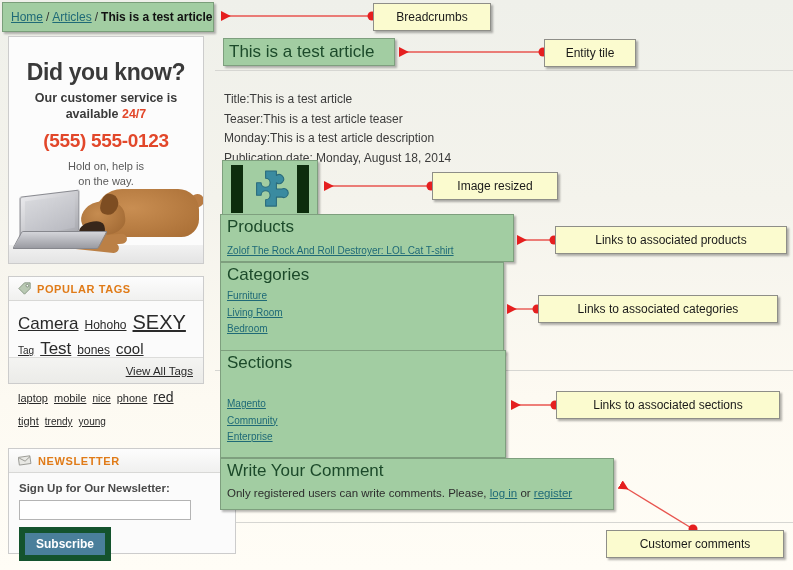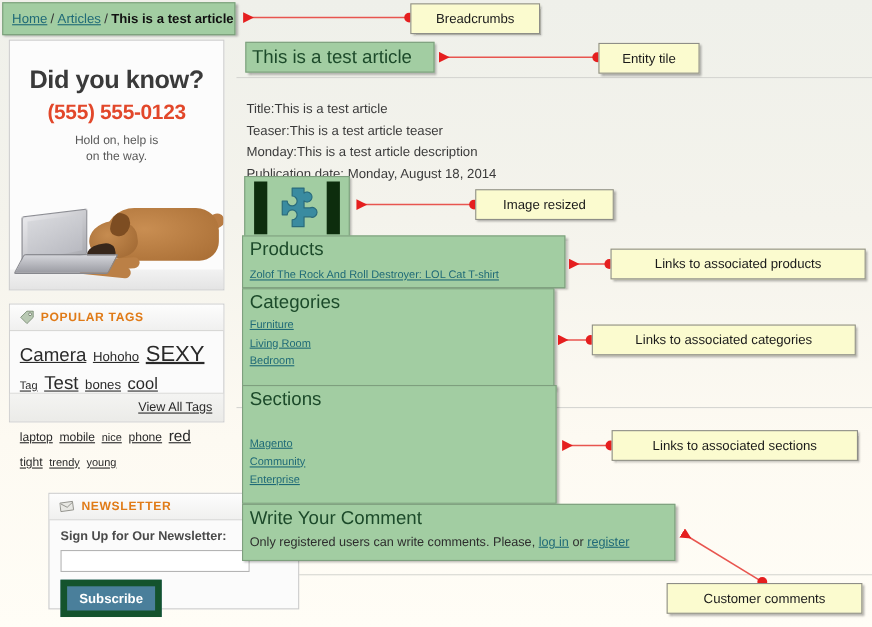--- a/index.html
+++ b/index.html
@@ -65,21 +65,21 @@
      background:linear-gradient(180deg,#fdfdfd,#f0f0ef);border-bottom:1px solid #d8d8d6;box-sizing:border-box;}
   .box-head .t{font-size:11px;font-weight:bold;color:#e07b18;letter-spacing:.6px;}
   #tagcloud{padding:7px 9px 2px 9px;line-height:1.45;}
   #tagcloud a{color:#2a2a2a;text-decoration:underline;margin-right:6px;display:inline-block;}
   #tagfoot{position:absolute;left:0;right:0;bottom:0;height:26px;
      background:linear-gradient(180deg,#f4f4f2,#ebebe8);border-top:1px solid #dcdcda;
      display:flex;align-items:center;justify-content:flex-end;padding-right:10px;box-sizing:border-box;}
   #tagfoot a{font-size:11.5px;color:#2a2a2a;text-decoration:underline;}
 
   
-  #newsbox{left:8px;top:448px;width:228px;height:106px;margin-left:36px;}
+  #newsbox{left:8px;top:448px;width:228px;height:106px;}
   #news-body{padding:9px 10px;}
   #news-label{font-size:11.5px;font-weight:bold;color:#4a4a4a;}
   #news-input{margin-top:6px;width:172px;height:20px;border:1px solid #b4b4b4;background:#fff;box-sizing:border-box;
      font-family:"Liberation Sans",sans-serif;font-size:11px;padding:0 4px;}
   #news-btn{margin-top:7px;background:#4a7f9b;color:#fff;border:6px solid #14532d;
      font-size:12px;font-weight:bold;padding:4px 11px;font-family:"Liberation Sans",sans-serif;cursor:pointer;}
 
   
   .gtile{
     background:#a2cda2;border:1px solid #7e9f7e;
@@ -131,20 +131,24 @@
     <a href="#">Home</a>
     <span class="sep">/</span>
     <a href="#">Articles</a>
     <span class="sep">/</span>
     <span class="cur">This is a test article</span>
   </div>
 
   <div id="didyouknow" class="abs panel">
     <div id="dyk-inner">
       <div id="dyk-title">Did you know?</div>
+      <div id="dyk-sub">
+        <span>Our customer service is</span><br>
+        <span>available </span><span class="hl">24/7</span>
+      </div>
       <div id="dyk-phone">(555) 555-0123</div>
       <div id="dyk-note">
         <span>Hold on, help is</span><br>
         <span>on the way.</span>
       </div>
     </div>
     <div id="dyk-art">
       <div class="floor"></div>
       <div class="dog-tail"></div>
       <div class="dog-body"></div>

